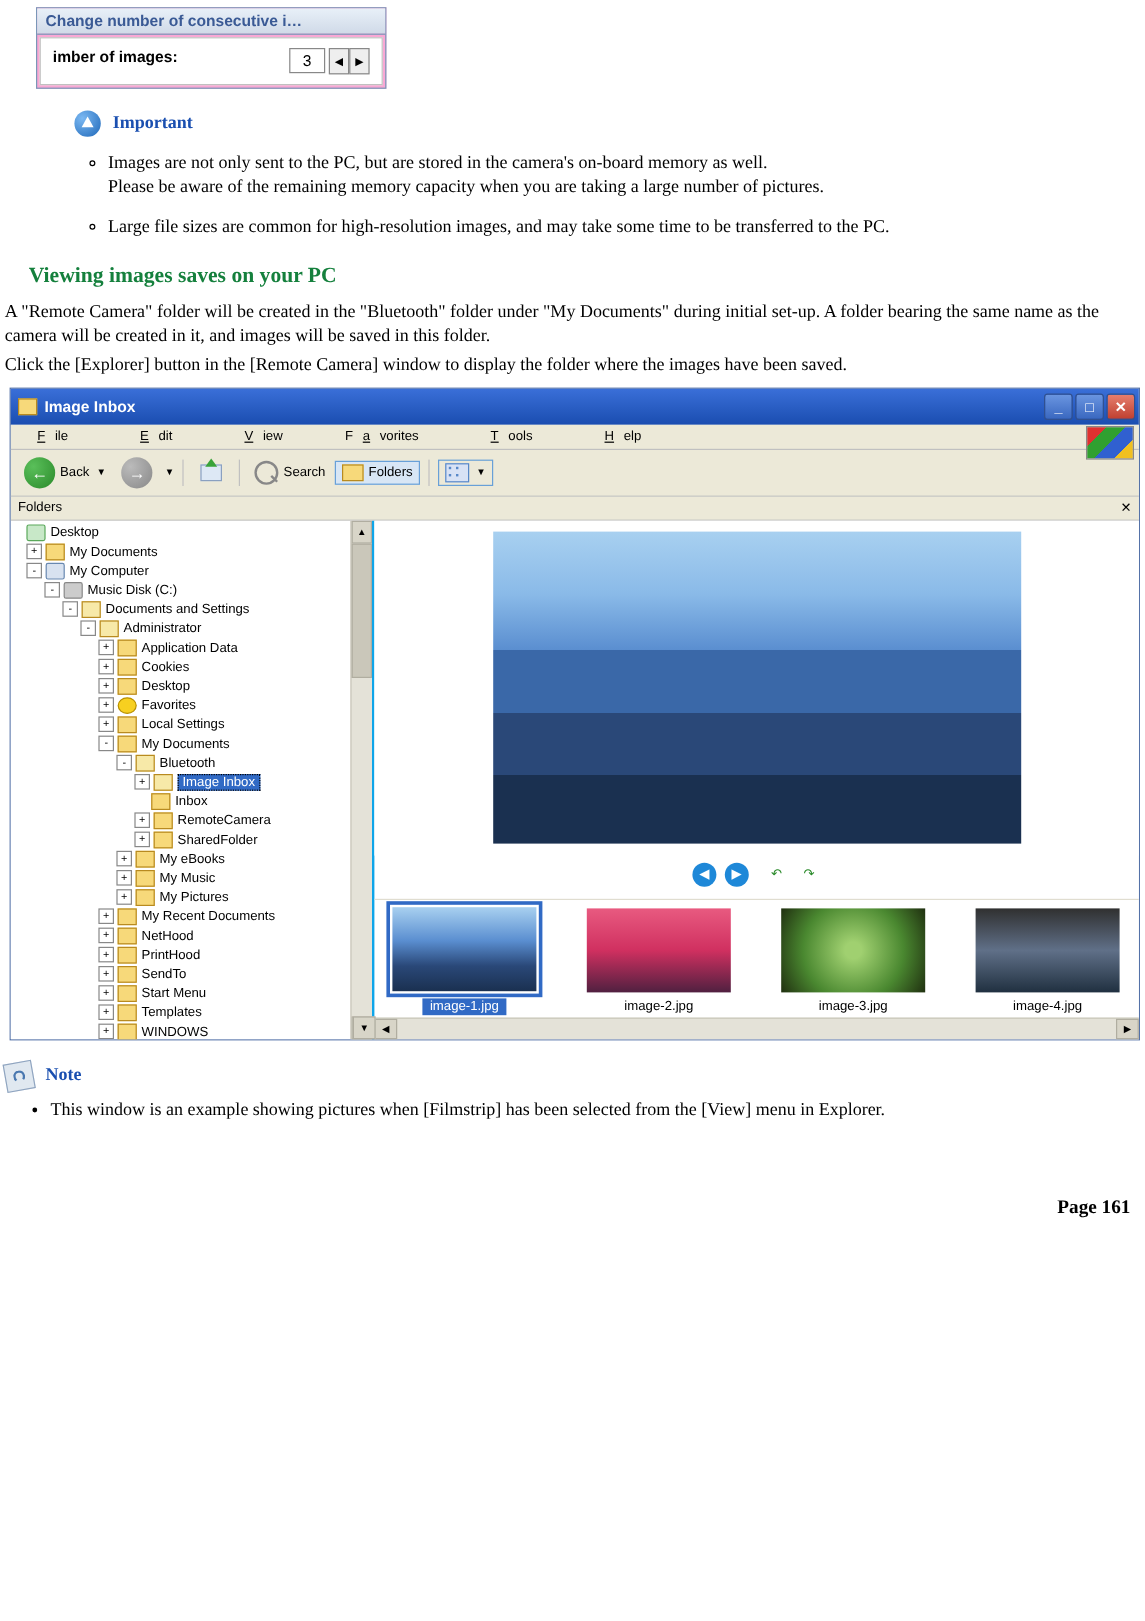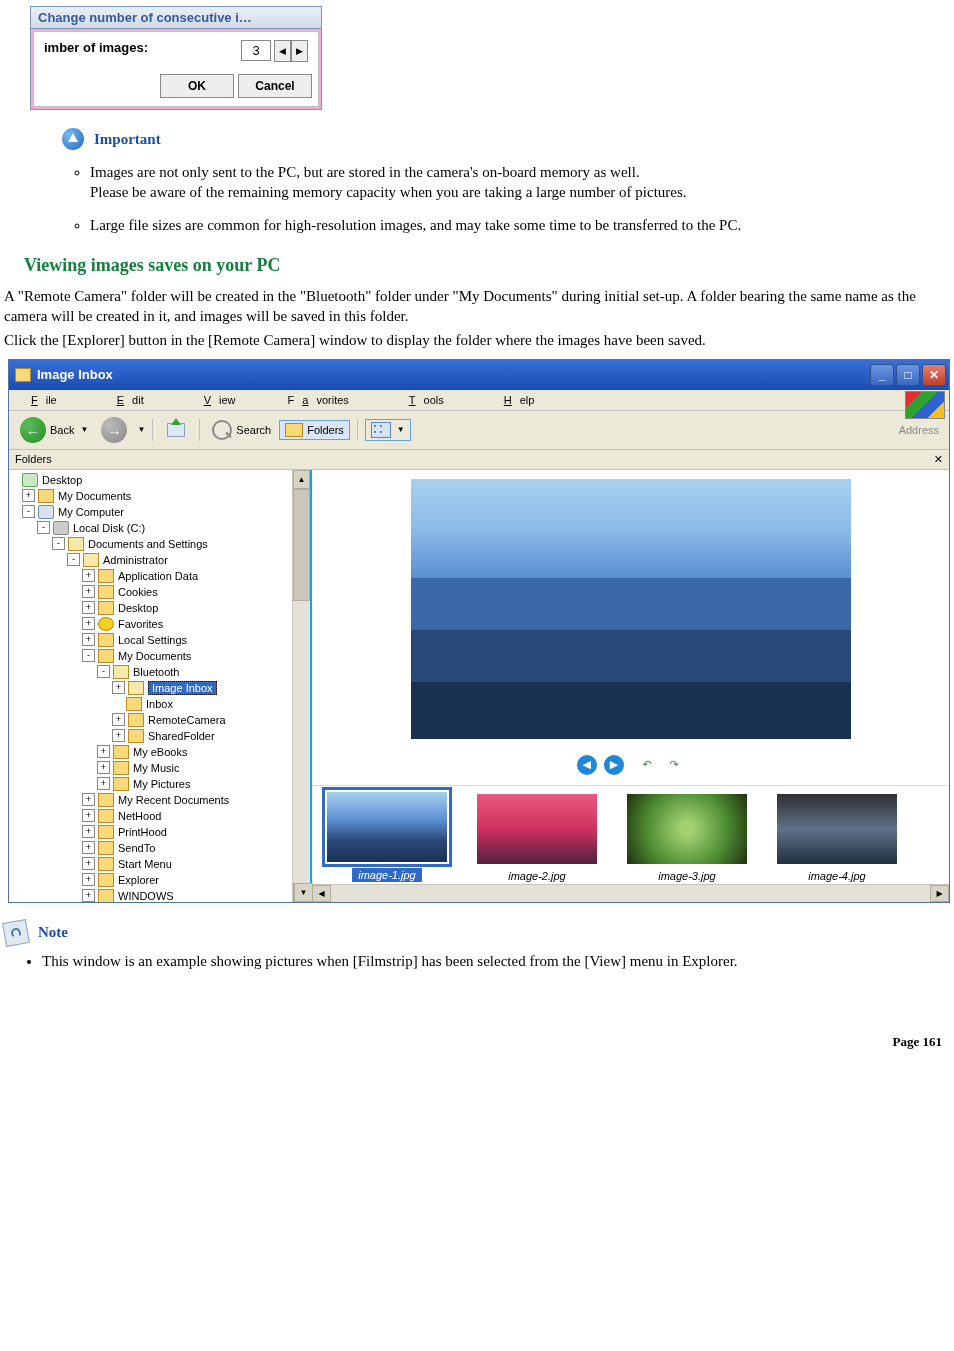--- a/index.html
+++ b/index.html
@@ -183,21 +183,21 @@
         #3a68a8 38% 58%, #2a4878 58% 78%, #1a3050 78% 100%);
   }
   .img-controls { text-align: center; padding: 6px 0 10px 0; border-bottom: 1px solid #e0ddd0;}
   .img-controls .cbtn {
     display: inline-flex; width: 20px; height: 20px; border-radius: 50%;
     align-items: center; justify-content: center;
     margin: 0 2px; font-size: 11px; cursor: pointer;
   }
   .cbtn.nav { background: #1e88d8; color: #fff; }
   .cbtn.rot { color: #2a8a2a; }
-  .thumbs-row { display: flex; align-items: flex-end; gap: 20px; padding: 6px 10px 2px 10px; font-style: italic;}
+  .thumbs-row { display: flex; align-items: center; gap: 32px; padding: 6px 10px 2px 10px;}
   .thumb-cell { text-align: center; font-size: 11px; width: 130px;}
   .thumb-img { width: 120px; height: 70px; margin: 0 auto 6px auto; display: flex; align-items: center; justify-content: center;}
   .t1 { background: linear-gradient(180deg,#a8d0f0 0%,#5a8ed0 40%,#2a4878 70%,#1a3050 100%); outline: 3px solid #316ac5; outline-offset: 2px;}
   .t2 { background: linear-gradient(180deg,#e85a80 0%,#d03060 50%,#502040 100%);}
   .t3 { background: radial-gradient(circle,#a0d070 10%,#4a8830 60%,#203010 100%);}
   .t4 { background: linear-gradient(180deg,#303030 0%,#607088 50%,#203040 100%);}
   .t1-label { background: #316ac5; color: #fff; padding: 1px 6px; display: inline-block;}
   .hscroll { height: 17px; background: #e4e2d8; border-top: 1px solid #c9c6b9; display: flex;}
   .hscroll .arr { width: 17px; background: #d8d5c8; border: 1px solid #b0ada0; display: flex; align-items: center; justify-content: center; font-size: 8px;}
   .hscroll .track { flex: 1;}
@@ -207,39 +207,35 @@
   .note-icon {
     width: 22px; height: 22px;
     background: #e0e8f0; border: 1px solid #90a5c0;
     transform: rotate(-10deg);
     display: inline-flex; align-items: center; justify-content: center;
   }
   .note-icon .clip { width: 6px; height: 6px; border: 2px solid #4a78b0; border-radius: 50%; border-bottom-color: transparent;}
   .note-label { color: #1a4fb0; font-weight: bold; font-size: 15px;}
   ul.discs { list-style: disc; margin: 4px 0 0 38px; padding: 0; }
   ul.discs li { padding: 4px 0;}
-  .page-num { text-align: right; font-size: 13px; font-weight: bold; margin-top: 60px; padding-right: 8px;}
+  .page-num { text-align: right; font-size: 16px; font-weight: bold; margin-top: 60px; padding-right: 8px;}
 </style>
 </head>
 <body>
 
 <div class="dialog">
   <div class="dialog-title">Change number of consecutive i…</div>
   <div class="dialog-body">
     <div class="dialog-row1">
       <span class="lbl">imber of images:</span>
       <input class="spin-input" value="3" style="">
       <span class="spin-btns">
         <span class="spin-btn">◀</span>
         <span class="spin-btn">▶</span>
       </span>
-    </div>
-    <div class="dialog-row2">
-      <button class="dlg-btn">OK</button>
-      <button class="dlg-btn">Cancel</button>
     </div>
   </div>
 </div>
 
 <div class="important-block">
   <span class="round-icon">
       <span class="arrow"></span>
     </span>
   <span class="important-label">Important</span>
 </div>
@@ -304,21 +300,20 @@
     <span class="tb-sep"></span>
     <span class="tb-btn" style="border:1px solid #68a0d8;">
       <span class="views-ico">
         <span class="dot d1"></span>
           <span class="dot d2"></span>
           <span class="dot d3"></span>
           <span class="dot d4"></span>
       </span>
       <span class="dd">▼</span>
     </span>
-    <span class="addr">Address</span>
   </div>
   <div class="folderbar">
     <span>Folders</span>
     <span class="x">✕</span>
   </div>
   <div class="workspace">
 
     <div class="tree-wrap">
       <div class="tree">
         <div class="node">
@@ -332,21 +327,21 @@
           </div>
         <div class="node">
             <span class="pl">-</span>
             <span class="ico comp"></span>
             <span>My Computer</span>
           </div>
         <div class="node">
             <span class="sp"></span>
             <span class="pl">-</span>
             <span class="ico disk"></span>
-            <span>Local Disk (C:)</span>
+            <span>Music Disk (C:)</span>
           </div>
         <div class="node">
             <span class="sp"></span>
             <span class="sp"></span>
             <span class="pl">-</span>
             <span class="ico folderc"></span>
             <span>Documents and Settings</span>
           </div>
         <div class="node">
             <span class="sp"></span>
@@ -539,21 +534,21 @@
             <span class="ico folder"></span>
             <span>Start Menu</span>
           </div>
         <div class="node">
             <span class="sp"></span>
             <span class="sp"></span>
             <span class="sp"></span>
             <span class="sp"></span>
             <span class="pl">+</span>
             <span class="ico folder"></span>
-            <span>Explorer</span>
+            <span>Templates</span>
           </div>
         <div class="node">
             <span class="sp"></span>
             <span class="sp"></span>
             <span class="sp"></span>
             <span class="sp"></span>
             <span class="pl">+</span>
             <span class="ico folder"></span>
             <span>WINDOWS</span>
           </div>

